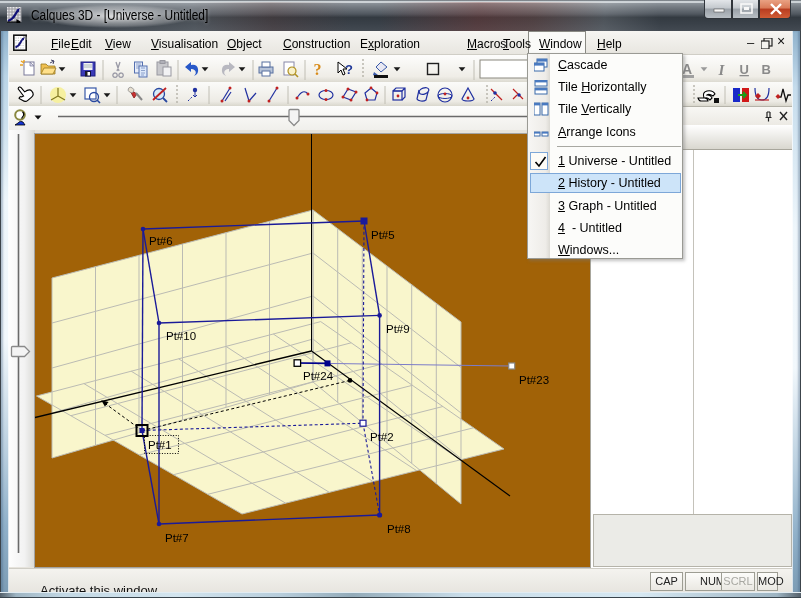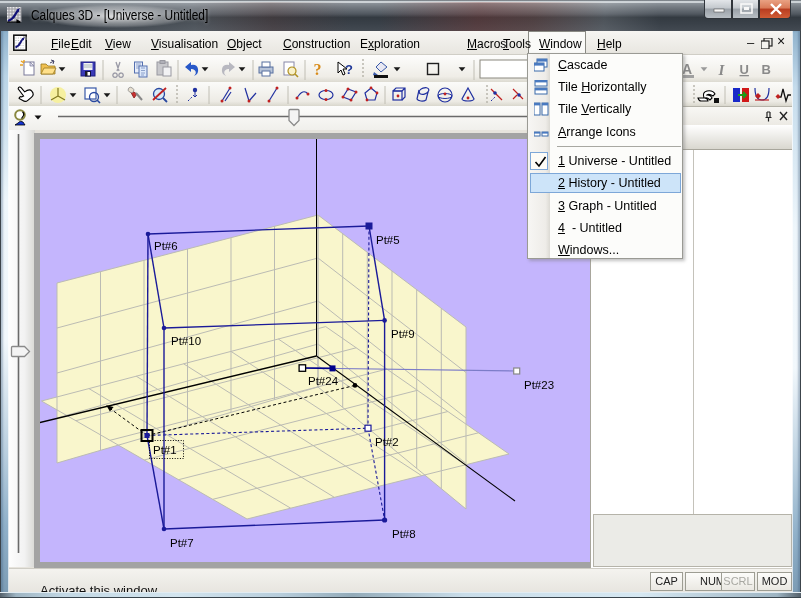--- a/index.html
+++ b/index.html
@@ -25,21 +25,21 @@
 #menubar span{position:absolute;top:6px;font-size:12px;color:#000}
 #winbtn{left:527px;top:0px;width:58px;height:24px;background:#fafaf8;border:1px solid #8a8a84;border-bottom:none}
 .mdibtn{position:absolute;top:4px;font-size:13px;color:#111}
 
 #tb{left:1px;top:55px;width:799px;height:75px;background:linear-gradient(#fcfcfa 0%,#f1f0ec 60%,#dddbd2 96%,#c9c7bc 100%)}
 #tb .row1{position:absolute;left:0;top:0;width:799px;height:27px;background:linear-gradient(#fdfdfc,#efede7 80%,#dcdad1 100%)}
 #tb .row2{position:absolute;left:0;top:27px;width:799px;height:24px;background:linear-gradient(#fbfbf9,#edebe5 80%,#d9d7cd 100%)}
 #tb .row3{position:absolute;left:0;top:51px;width:799px;height:24px;background:linear-gradient(#fdfdfc,#f0efeb)}
 
 #sliderv{left:9px;top:130px;width:26px;height:437px;background:linear-gradient(90deg,#fdfdfd,#f2f2f2 60%,#d8d8d4)}
-#canvas{left:34px;top:133px;width:624px;height:435px;background:#c4b5fd;border:6px solid #a3a3a3;overflow:hidden}
+#canvas{left:34px;top:133px;width:624px;height:435px;background:#a16207;border:1px solid #a3a3a3;overflow:hidden}
 
 #rpane{left:590px;top:106px;width:202px;height:462px;background:#fff;border-left:1px solid #a8a69c;border-top:1px solid #b5b3a9}
 #rphead{position:absolute;left:0;top:0;width:201px;height:18px;background:linear-gradient(#f8f7f4,#eceae4)}
 #rpcols{position:absolute;left:0;top:18px;width:201px;height:25px;background:linear-gradient(#ffffff,#d9d7cf);border-bottom:1px solid #a8a69c}
 #rpline{position:absolute;left:102px;top:43px;width:1px;height:364px;background:#c4c2ba}
 #rpbox{position:absolute;left:2px;top:407px;width:199px;height:53px;background:#ebebe7;border:1px solid #b5b3a9}
 
 #status{left:1px;top:568px;width:799px;height:25px;background:linear-gradient(#f4f3ef,#e7e5df);border-top:1px solid #cfcdc5}
 #status .msg{position:absolute;left:39px;top:14px;font-size:13px;color:#111}
 .sbox{position:absolute;top:3px;height:19px;border:1px solid #9d9d93;background:linear-gradient(#fcfcfa,#eae8e2);font-size:11px;color:#222;text-align:center;line-height:17px}
@@ -463,21 +463,21 @@
       </div>
     <div id="rpcols"></div>
       <div id="rpline"></div>
       <div id="rpbox"></div>
   </div>
   <div class="abs" id="status">
     <div class="msg">Activate this window</div>
     <div class="sbox" style="left:649px;width:33px">CAP</div>
     <div class="sbox" style="left:684px;width:55px">NUM</div>
     <div class="sbox" style="left:720px;width:34px;color:#a8a8a2">SCRL</div>
-    <div class="sbox" style="left:756px;width:35px">MOD</div>
+    <div class="sbox" style="left:756px;width:21px">MOD</div>
       <svg class="abs" style="left:789px;top:14px" width="10" height="10">
         <circle cx="7.5" cy="1.5" r="1" fill="#b0aea6"></circle>
         <circle cx="7.5" cy="5.5" r="1" fill="#b0aea6"></circle>
         <circle cx="3.5" cy="5.5" r="1" fill="#b0aea6"></circle>
       </svg>
   </div>
   <div class="abs" id="lframe"></div>
     <div class="abs" id="rframe"></div>
     <div class="abs" id="bframe"></div>
   <div class="abs" id="dmenu">

